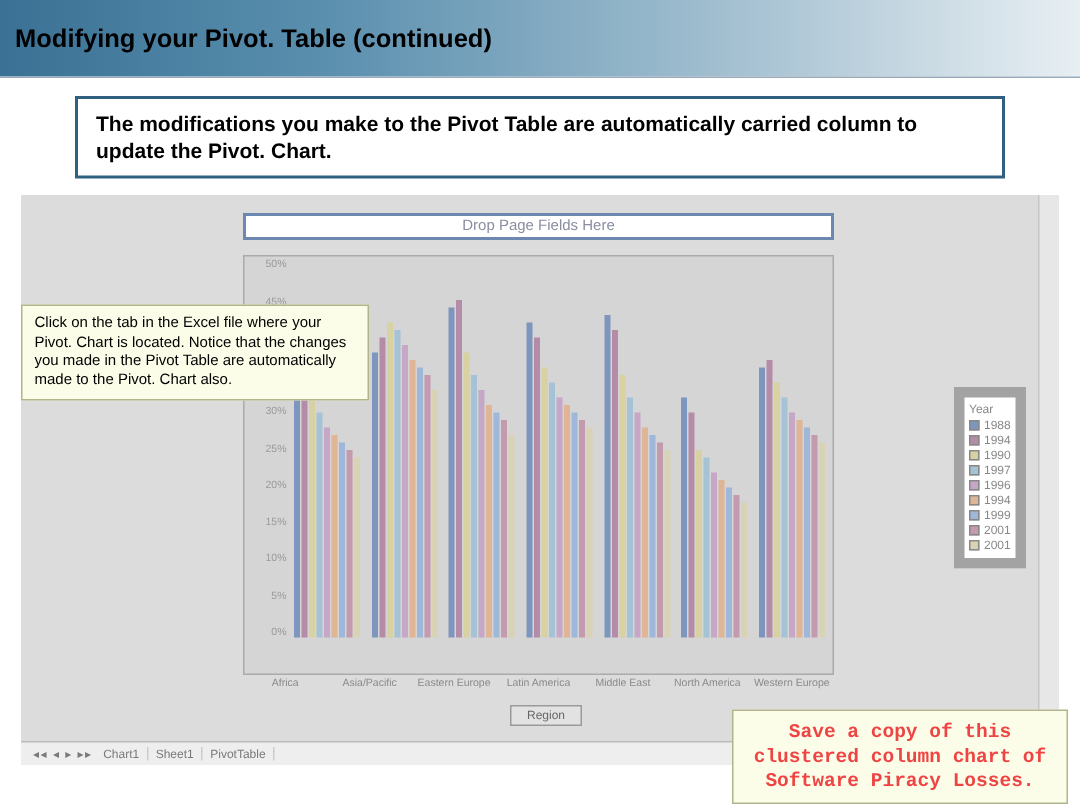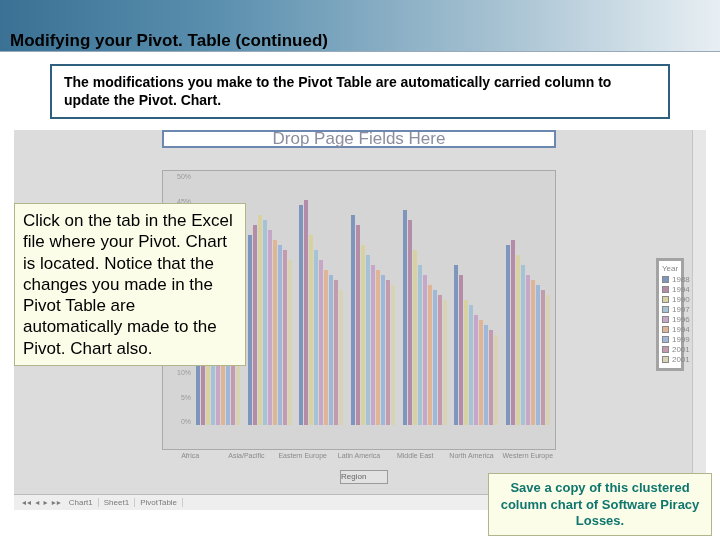--- a/index.html
+++ b/index.html
@@ -1,80 +1,80 @@
 <!DOCTYPE html>
 <html><head>
 <meta charset="utf-8">
 <style>
   * { box-sizing: border-box; margin: 0; padding: 0; }
   html, body { width: 720px; height: 540px; font-family: Arial, Helvetica, sans-serif; background: #fff; overflow: hidden; }
   .title-bar {
     height: 52px;
     background: linear-gradient(to right, #3a7194 0%, #5a8fae 30%, #a8c3d3 70%, #e8eff3 100%);
-    display: flex; align-items: flex-end;
+    display: flex; align-items: center;
     padding-left: 10px;
     border-bottom: 1px solid #9ab;
   }
   .title-text { font-size: 17px; font-weight: bold; color: #000; }
   .info-box {
     margin: 12px 50px 0 50px;
     border: 2px solid #2f607f;
     background: #fff;
     padding: 8px 12px;
     font-size: 14px; font-weight: bold; color: #000;
     line-height: 1.25;
   }
   .chart-stage {
     position: absolute;
     left: 14px; top: 130px;
     width: 692px; height: 380px;
     background: #dcdcdc;
   }
   .drop-zone {
     position: absolute;
-    left: 148px; top: 0;
+    left: 148px; top: 12px;
     width: 394px; height: 18px;
     border: 2px solid #6c88b0;
     background: #fff;
-    font-size: 17px; color: #8a8ea0;
+    font-size: 10px; color: #8a8ea0;
     text-align: center; line-height: 14px;
   }
   .plot-area {
     position: absolute;
     left: 148px; top: 40px;
     width: 394px; height: 280px;
     background: #d5d5d5;
     border: 1px solid #aaa;
   }
   .legend {
     position: absolute;
     right: 22px; top: 128px;
-    width: 28px;
+    width: 48px;
     background: #fff;
-    border: 3px solid #a3a3a3;
+    border: 7px solid #a3a3a3;
     font-size: 8px; color: #888;
     padding: 3px 3px;
   }
   .legend-title { font-size: 8px; margin-bottom: 2px; }
   .legend-item { display: flex; align-items: center; gap: 3px; margin: 1px 0; }
   .legend-sw { width: 7px; height: 7px; border: 1px solid #888; flex-shrink: 0; }
   .cat-axis {
     position: absolute;
     left: 148px; top: 322px;
     width: 394px; height: 14px;
     display: flex;
     font-size: 7px; color: #8a8a8a;
   }
   .cat-label { flex: 1; text-align: center; white-space: nowrap; overflow: hidden; }
   .region-btn {
     position: absolute;
     left: 326px; top: 340px;
     width: 48px; height: 14px;
     background: #e2e2e2; border: 1px solid #9a9a9a;
-    font-size: 8px; color: #666; line-height: 12px;
+    font-size: 8px; color: #666; text-align: center; line-height: 12px;
   }
   .tabs {
     position: absolute;
     left: 0; bottom: 0;
     width: 100%; height: 16px;
     background: #eee;
     border-top: 1px solid #bbb;
     font-size: 8px; color: #7a7a7a;
     padding-left: 8px;
     display: flex; align-items: center; gap: 2px;
@@ -86,34 +86,35 @@
     width: 14px; height: calc(100% - 16px);
     background: #e7e7e7;
     border-left: 1px solid #c5c5c5;
   }
   .callout-left {
     position: absolute;
     left: 14px; top: 203px;
     width: 232px;
     background: #fcfde9;
     border: 1px solid #b2b48c;
-    font-size: 17px; color: #000;
+    font-size: 10px; color: #000;
     padding: 6px 8px;
     line-height: 1.25;
   }
   .callout-bottom {
     position: absolute;
     right: 8px; bottom: 4px;
     width: 224px;
     background: #fcfde9;
     border: 1px solid #b2b48c;
-    font-size: 13px; font-weight: bold; color: #0f766e;
+    font-size: 13px; font-weight: bold; color: #ef4444;
     padding: 6px 8px;
     text-align: center;
     line-height: 1.25;
+    font-family: Liberation Mono, monospace;
   }
   .yaxis {
     position: absolute;
     left: 0; top: 0; bottom: 24px;
     width: 30px;
     display: flex; flex-direction: column; justify-content: space-between;
     font-size: 7px; color: #9a9a9a;
     padding: 2px 2px 0 0;
     text-align: right;
   }

